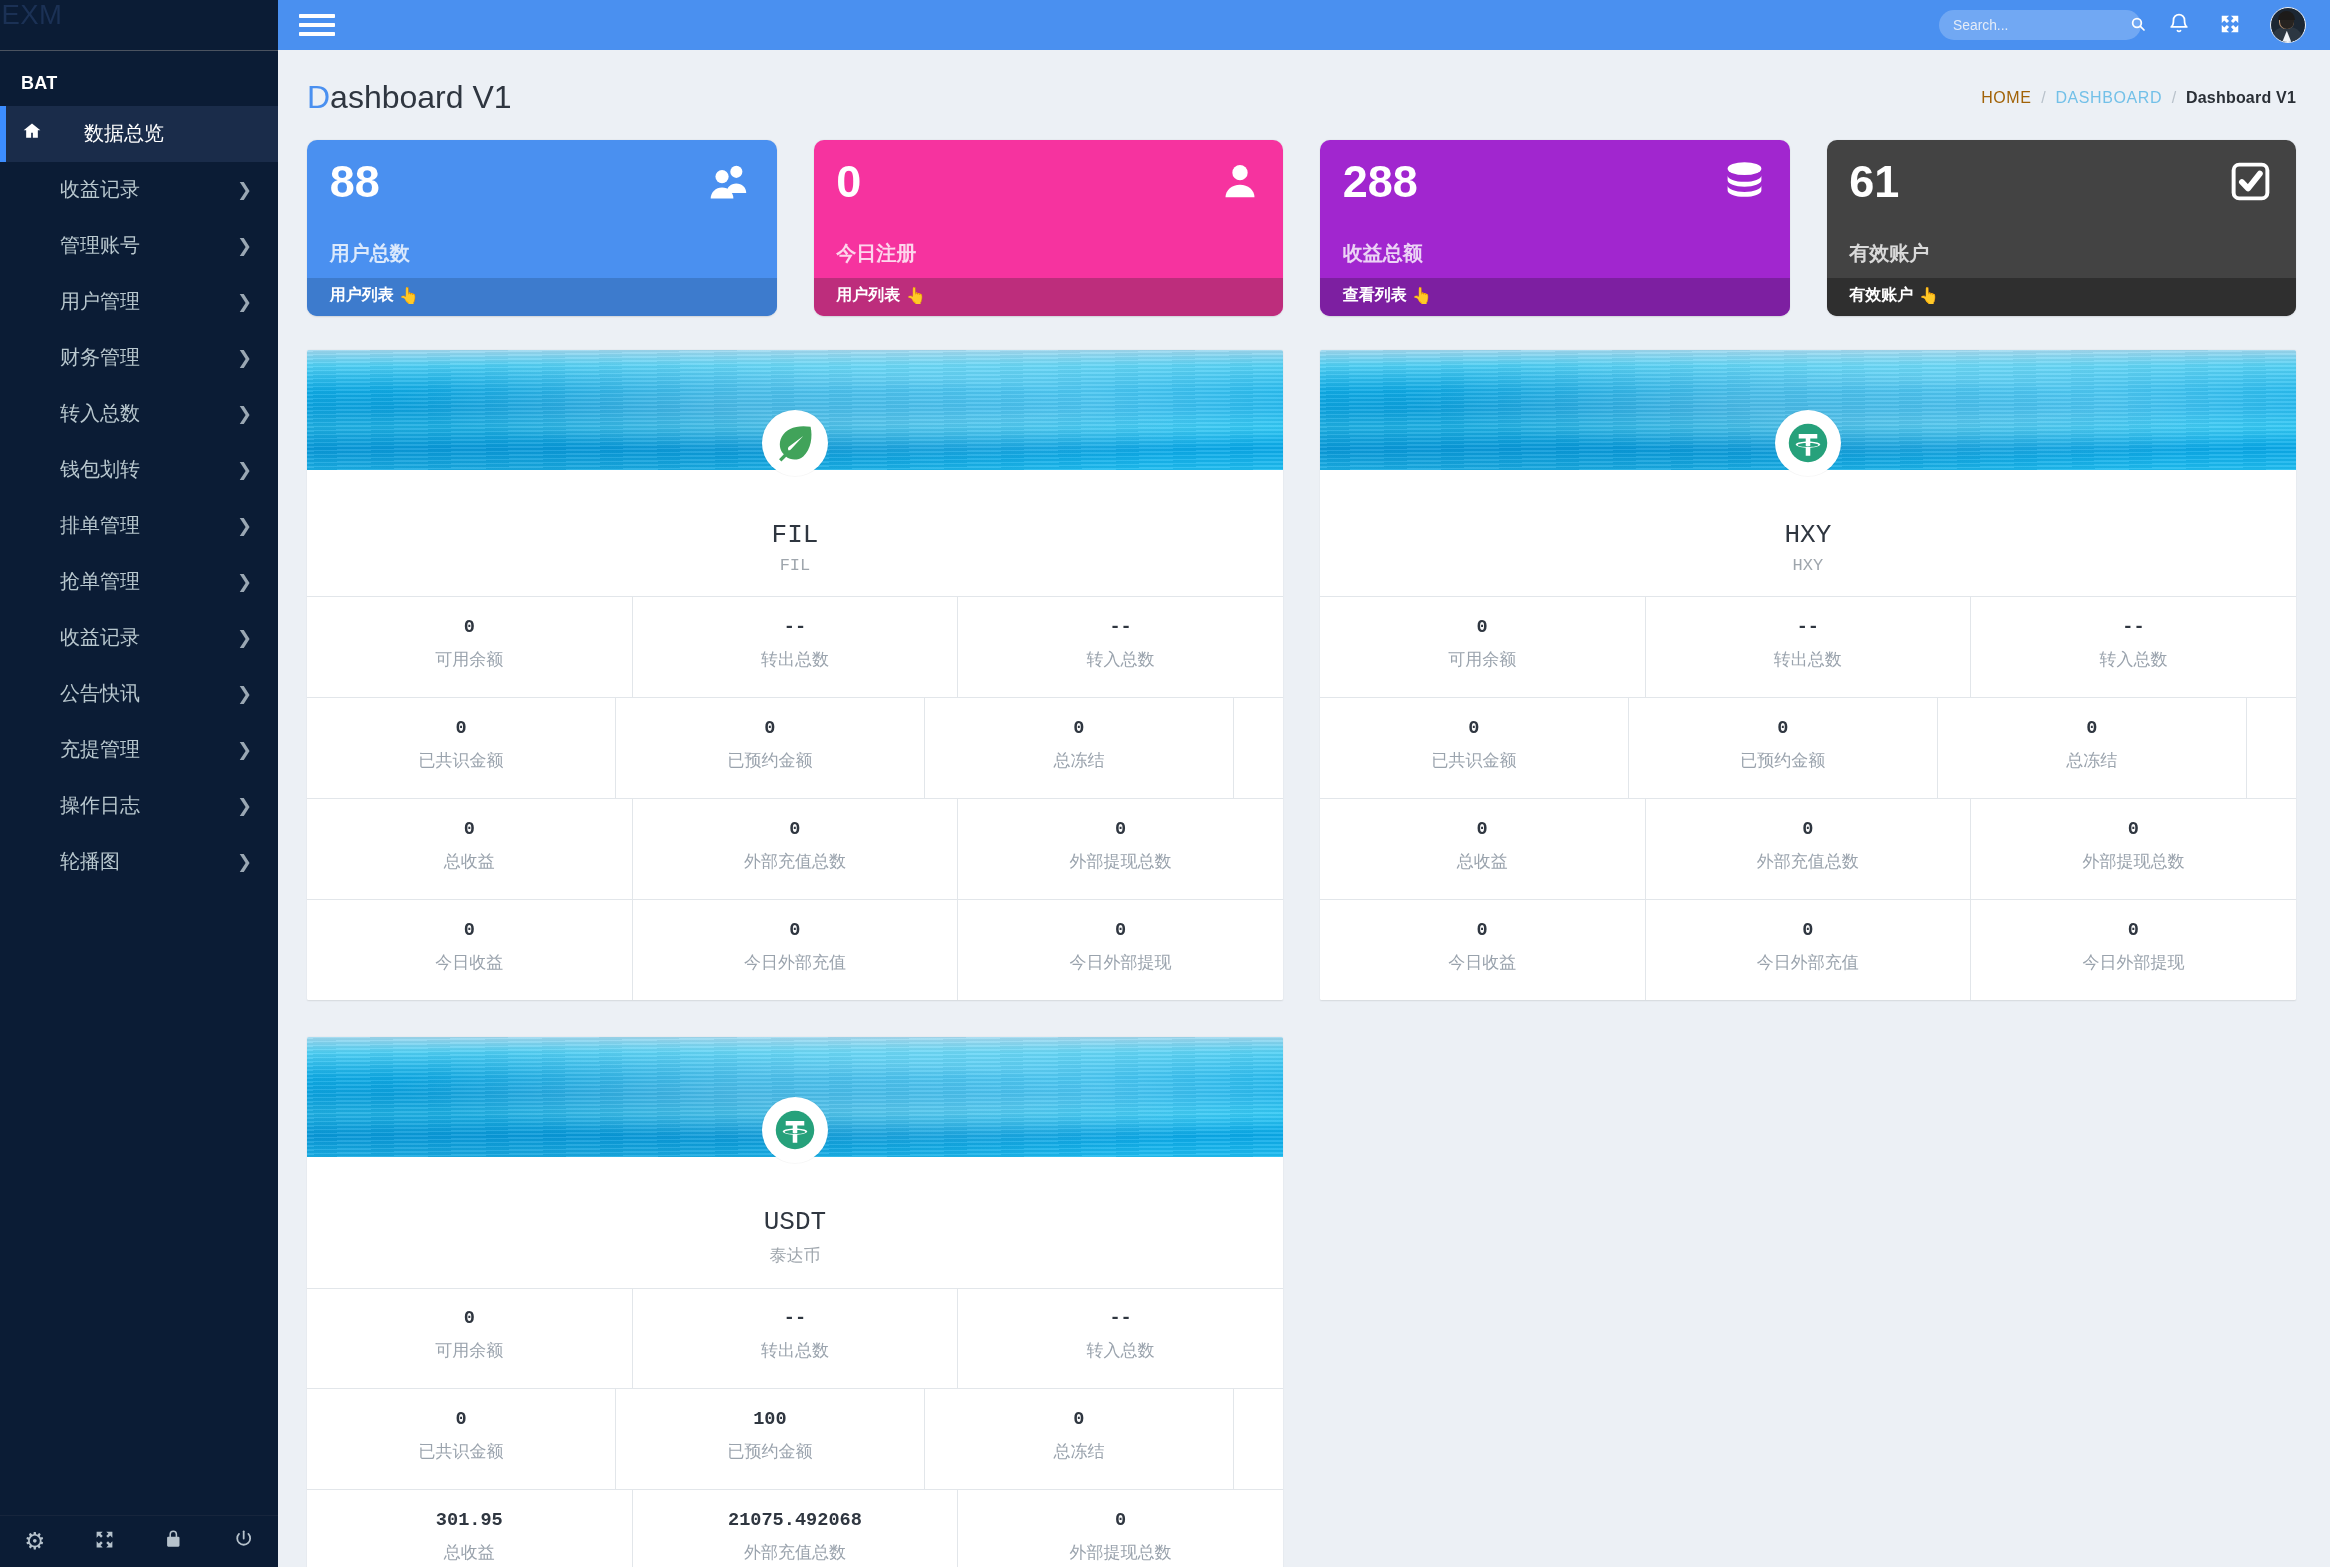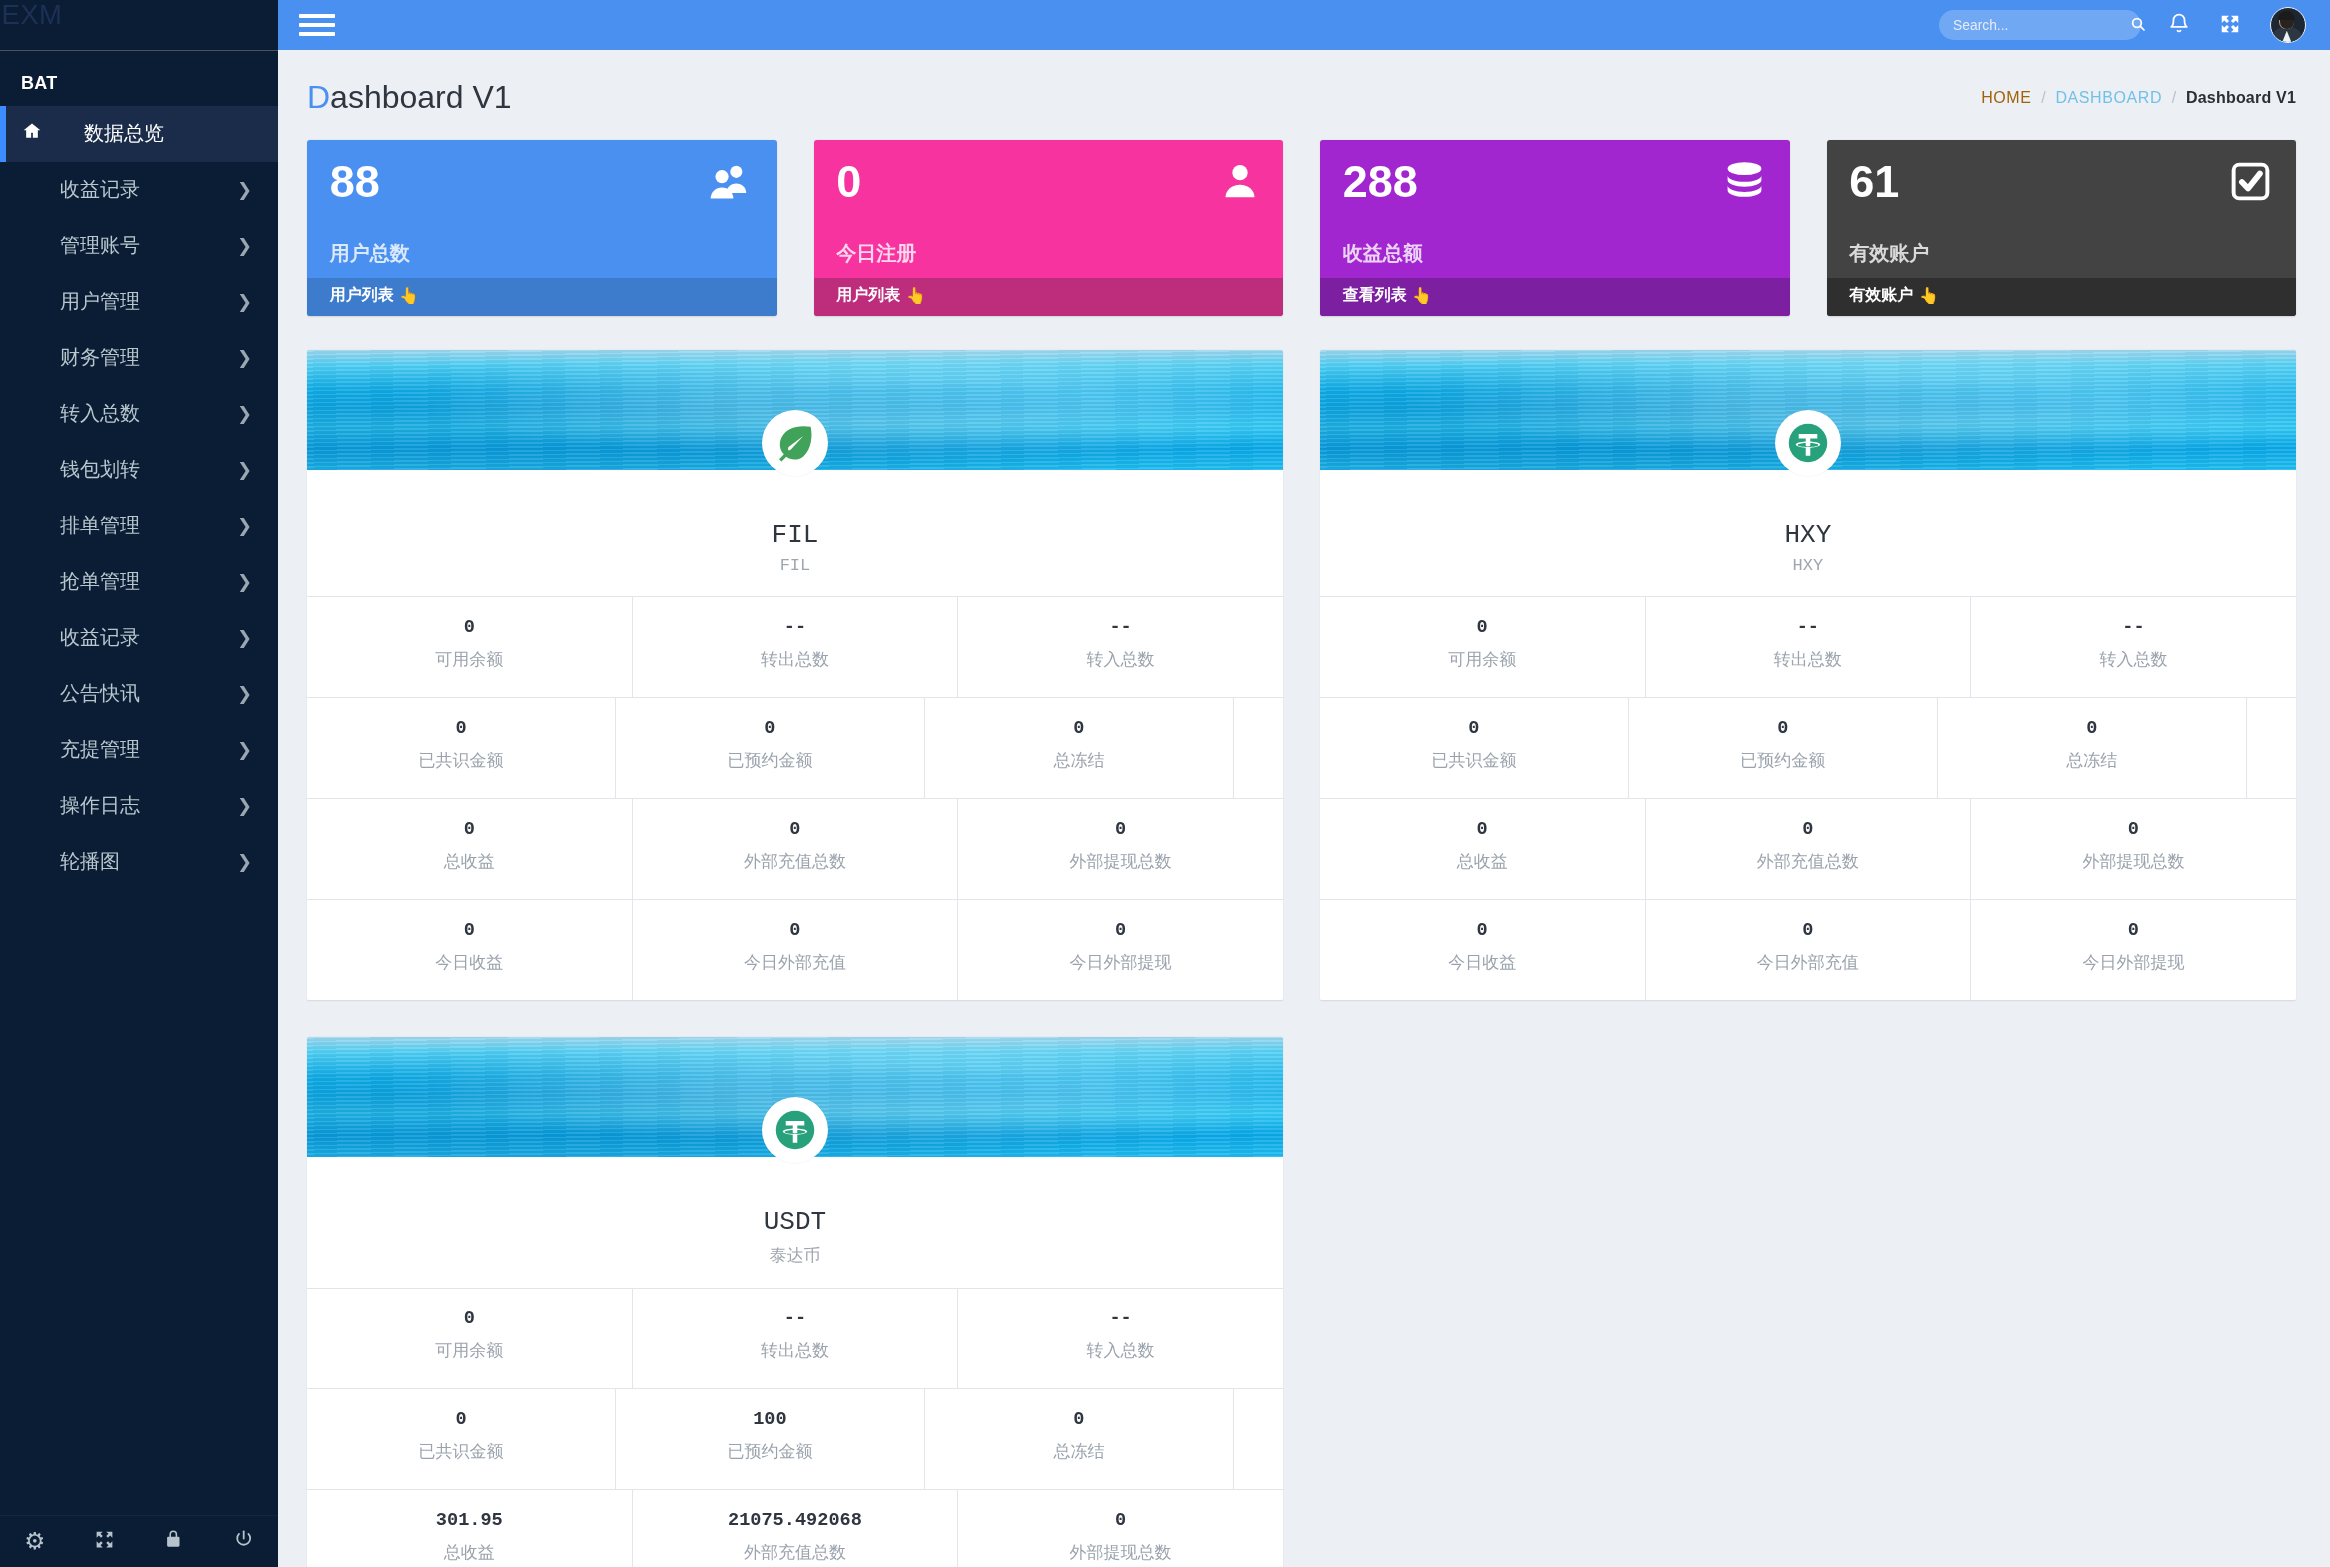--- a/index.html
+++ b/index.html
@@ -121,21 +121,21 @@
   .bc-item { color: #a16207; letter-spacing: 0.6px; cursor: pointer; }
   .bc-item.link { color: #72c0e8; }
   .bc-item.current { color: #2a2f36; font-weight: bold; letter-spacing: 0.2px; cursor: default;}
   .bc-sep { color: #b9c2cb; margin: 0 9.7px; }
 
   
   .stats {
     display: flex; gap: 37px; padding: 24px 34px 0 29px;
   }
   .stat {
-    flex: 1 1 0; border-radius: 3px; overflow: hidden; position: relative;
+    flex: 1 1 0; border-radius: 10px; overflow: hidden; position: relative;
     box-shadow: 0 0.8px 1.6px rgba(0,0,0,0.12);
   }
   .stat-body { padding: 19.4px 22.7px 21px 22.7px; position: relative; height: 138px; }
   .stat-num { font-size: 45px; font-weight: bold; color: #fff; line-height: 1.0; }
   .stat-label {
     font-size: 20px; color: rgba(255,255,255,0.80); margin-top: 36px; font-weight: bold;
   }
   .stat-footer {
     display: flex; align-items: center; gap: 5.7px;
     padding: 7.3px 22.7px 9.7px 22.7px; font-size: 16px; color: #fff; font-weight: bold;

